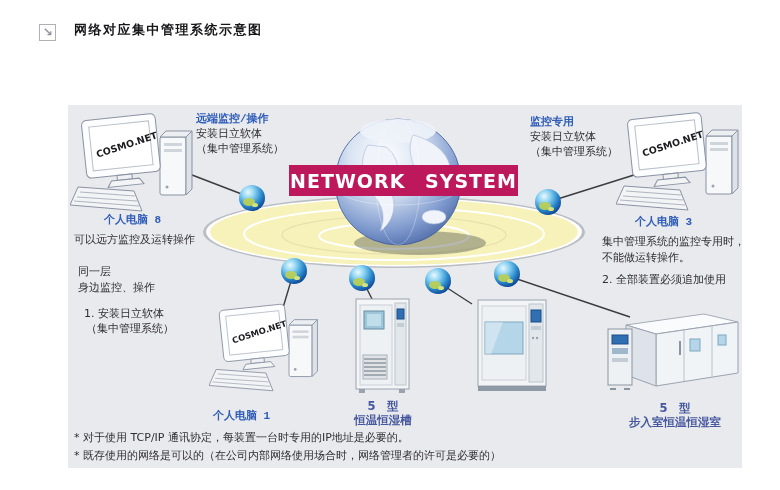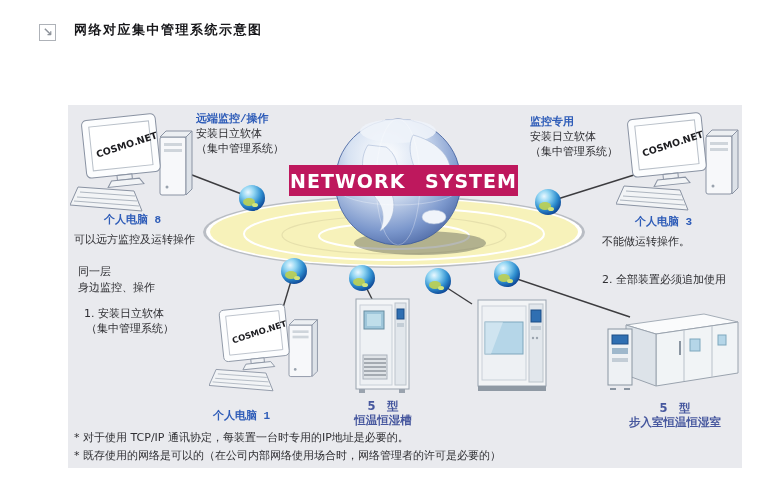--- a/index.html
+++ b/index.html
@@ -213,20 +213,21 @@
     <div class="lbl" style="left:6px;top:127px">可以远方监控及运转操作</div>
     <div class="lbl" style="left:16px;top:201px">
       <div>1. 安装日立软体</div>
       <div style="padding-left:2px">（集中管理系统）</div>
     </div>
 
     <div class="lbl center blue" style="left:145px;top:304px;width:90px">个人电脑 1</div>
 
     <div class="lbl center blue" style="left:567px;top:110px;width:90px">个人电脑 3</div>
     <div class="lbl" style="left:534px;top:129px;line-height:16px">
+      <div>集中管理系统的监控专用时，</div>
       <div>不能做运转操作。</div>
     </div>
     <div class="lbl" style="left:534px;top:167px">
       <div>2. 全部装置必须追加使用</div>
     </div>
 
     <div class="mlabel" style="left:267px;top:294px;width:96px">
       <div>5　型</div>
       <div>恒温恒湿槽</div>
     </div>

